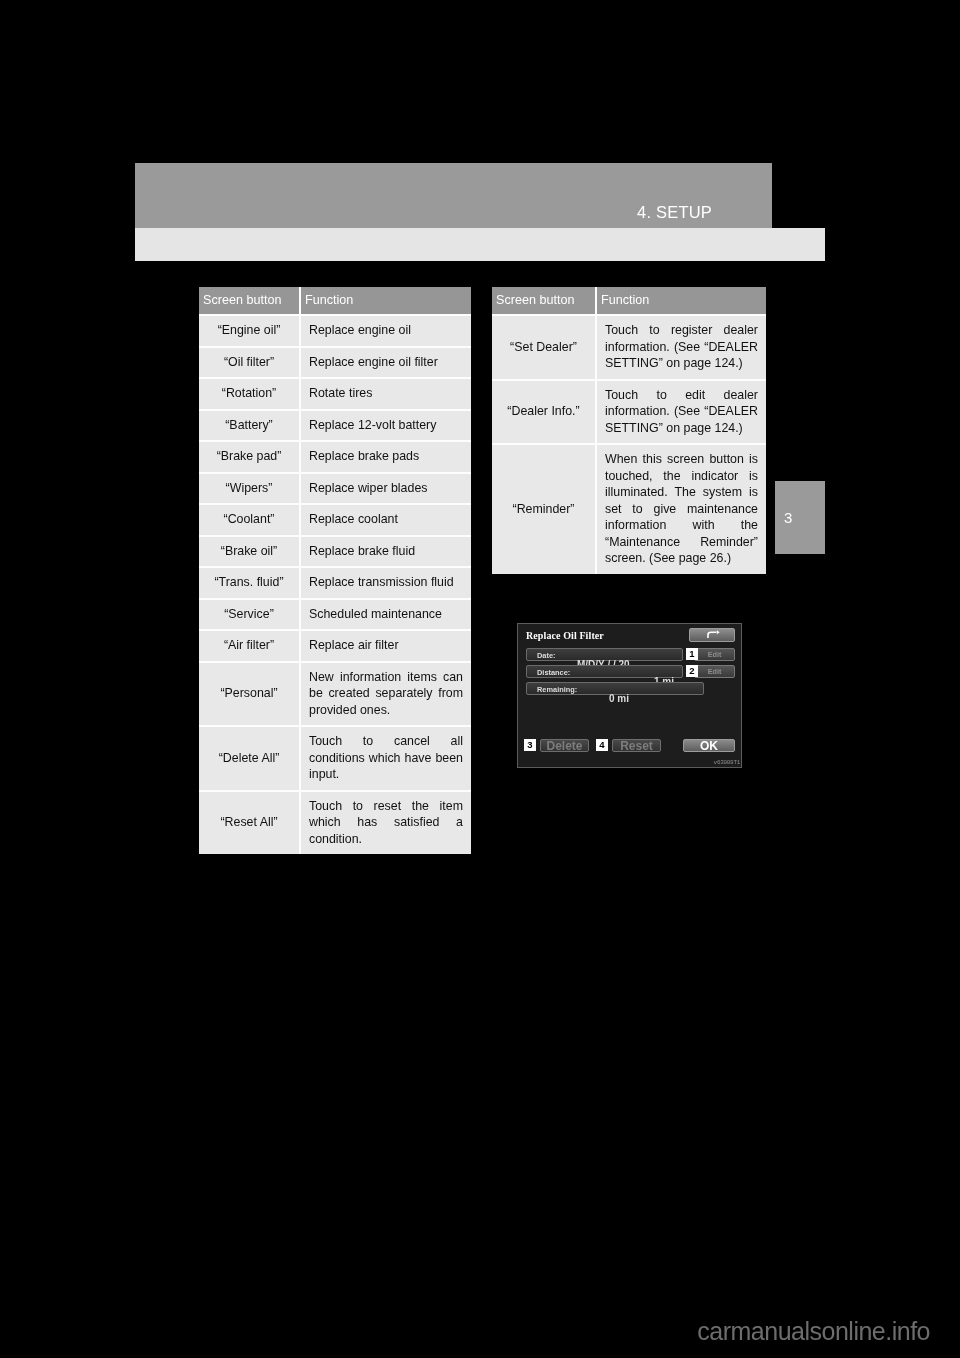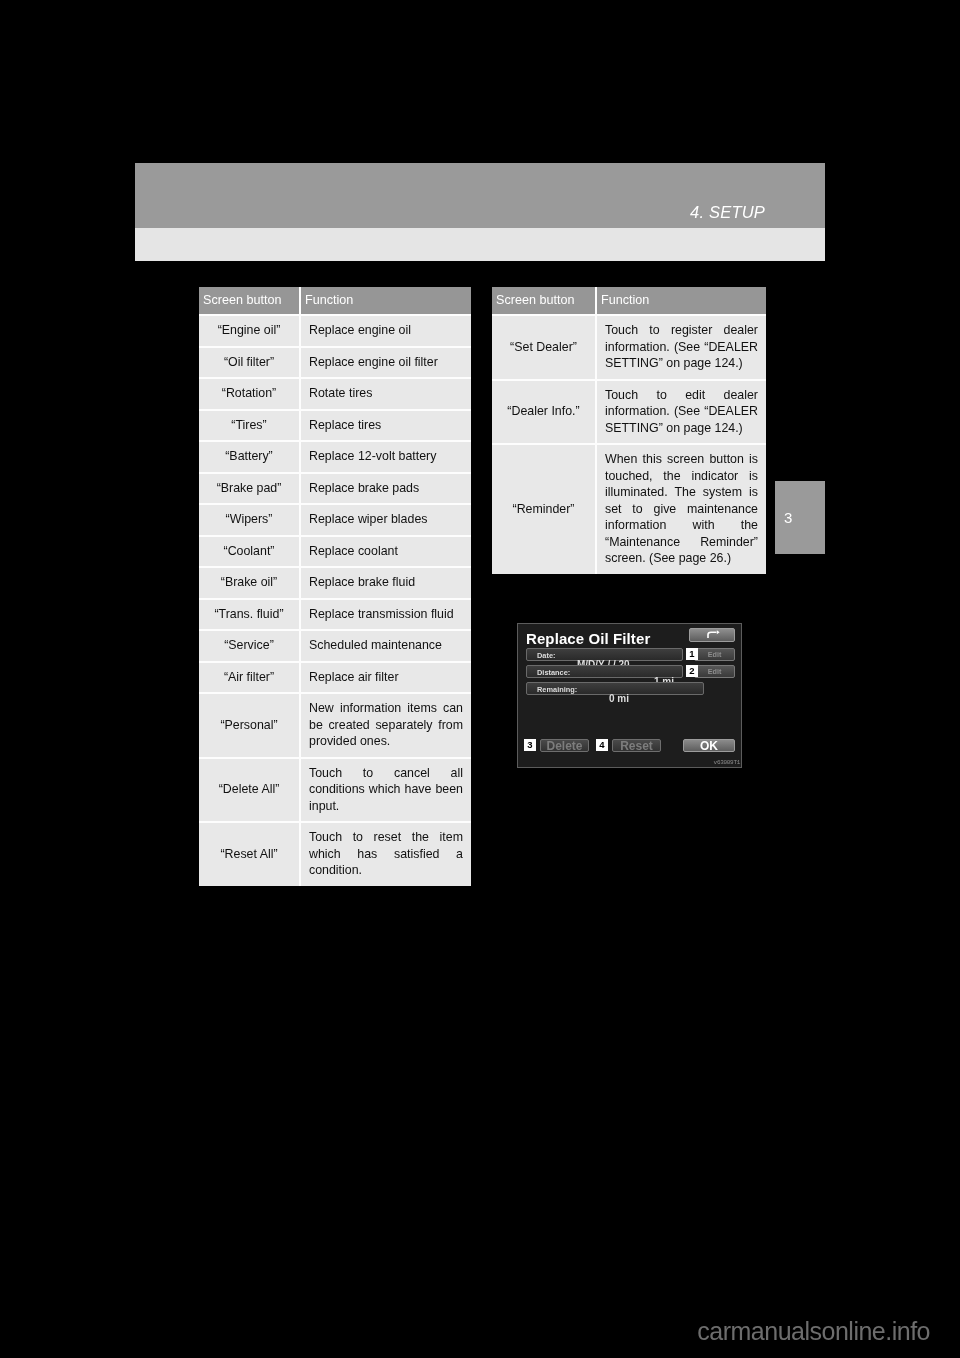--- a/index.html
+++ b/index.html
@@ -14,24 +14,23 @@
     overflow: hidden;
     font-family: "Liberation Sans", sans-serif;
     -webkit-font-smoothing: antialiased;
   }
 
   
   .header-band {
     position: absolute;
     left: 135px;
     top: 163px;
-    width: 690px;
+    width: 637px;
     height: 65px;
     background: #9a9a9a;
-    font-style: italic;
   }
   .header-title {
     position: absolute;
     right: 60px;
     bottom: 6px;
     color: #ffffff;
     font-size: 16.5px;
     letter-spacing: 0.2px;
     white-space: nowrap;
   }
@@ -114,24 +113,25 @@
     border: 1px solid #5c5c5c;
     box-sizing: border-box;
     font-size: 8px;
     color: #e3e3e3;
     overflow: hidden;
   }
   .dev-title {
     position: absolute;
     left: 8px;
     top: 6px;
-    font-size: 15px;
+    font-size: 10px;
     font-weight: bold;
     color: #ffffff;
     letter-spacing: 0.1px;
+    font-family: Liberation Serif, serif;
   }
   .dev-back {
     position: absolute;
     right: 6px;
     top: 4px;
     width: 46px;
     height: 14px;
     background: linear-gradient(#8f8f8f, #5d5d5d);
     border: 1px solid #9d9d9d;
     border-radius: 2px;
@@ -269,24 +269,20 @@
       </tr>
       <tr>
         <td class="col-btn">“Oil filter”</td>
         <td class="col-func">Replace engine oil filter</td>
       </tr>
       <tr>
         <td class="col-btn">“Rotation”</td>
         <td class="col-func">Rotate tires</td>
       </tr>
       <tr>
-        <td class="col-btn">“Tires”</td>
-        <td class="col-func">Replace tires</td>
-      </tr>
-      <tr>
         <td class="col-btn">“Battery”</td>
         <td class="col-func">Replace 12-volt battery</td>
       </tr>
       <tr>
         <td class="col-btn">“Brake pad”</td>
         <td class="col-func">Replace brake pads</td>
       </tr>
       <tr>
         <td class="col-btn">“Wipers”</td>
         <td class="col-func">Replace wiper blades</td>

